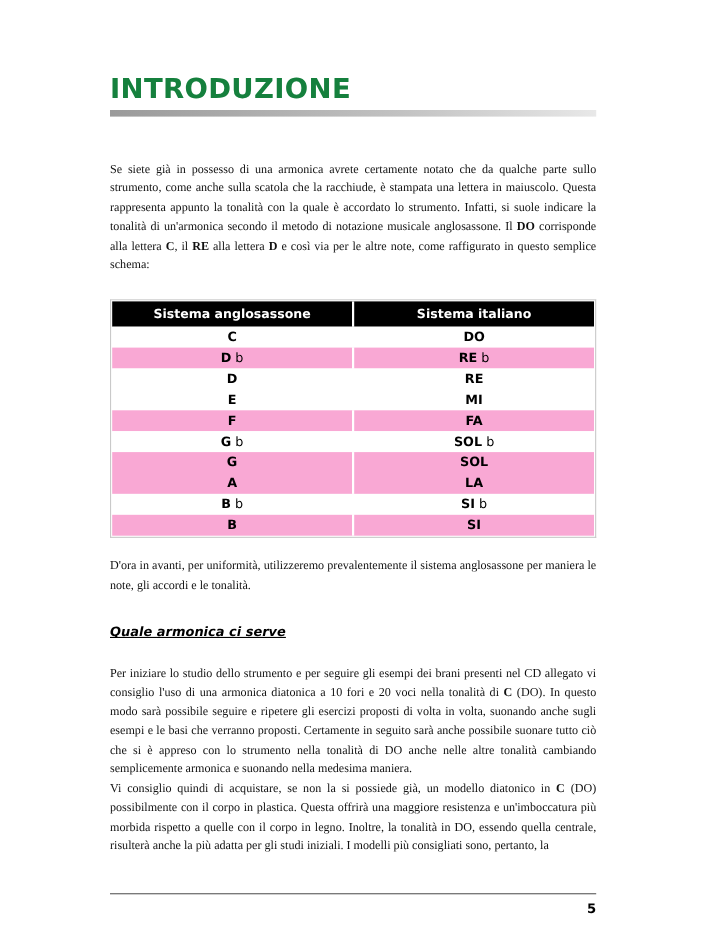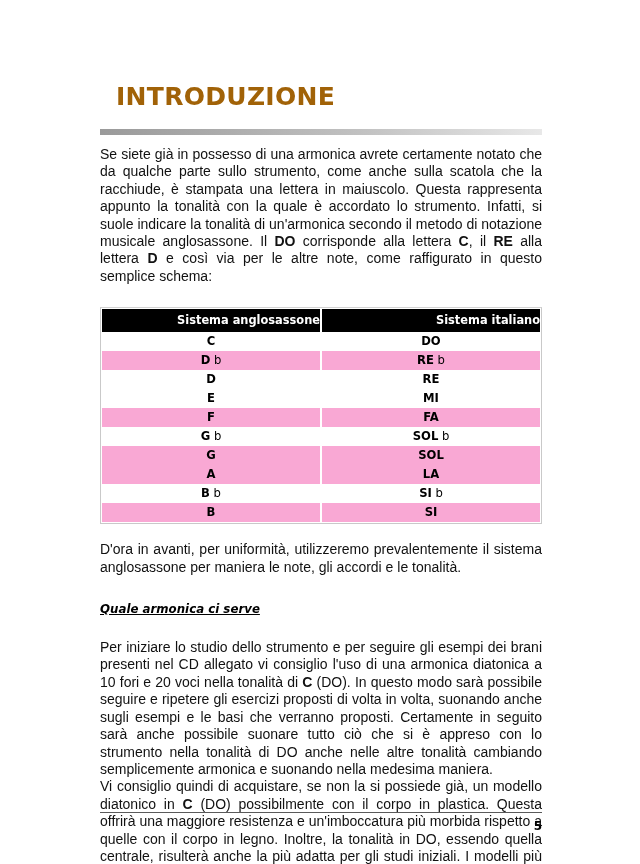--- a/index.html
+++ b/index.html
@@ -27,43 +27,43 @@
     position: absolute;
     left: 100px;
     top: 68px;
     width: 442px;
   }
   .page-title {
     font-family: "DejaVu Sans", sans-serif;
     font-size: 25px;
     font-weight: bold;
     letter-spacing: 0.3px;
-    color: #a16207;
+    color: #15803d;
     line-height: 1.05;
-    margin: 16px;
+    margin: 0;
     padding: 0 0 3px 0;
   }
   .title-rule {
     width: 442px;
     height: 6px;
     margin-top: 3px;
     background: linear-gradient(to right, #9a9a9a 0%, #a8a8a8 22%, #c2c2c2 60%, #dcdcdc 88%, #e8e8e8 100%);
   }
 
   
   .content {
     position: absolute;
     left: 100px;
     top: 146px;
     width: 442px;
   }
   p.para {
     margin: 0;
-    font-family: Liberation Sans, sans-serif;
-    font-size: 14px;
+    font-family: Liberation Serif, serif;
+    font-size: 11px;
     line-height: 17.4px;
     color: #111111;
     text-align: justify;
     text-justify: inter-word;
     -webkit-hyphens: none;
     hyphens: none;
   }
   p.para + p.para {
     margin-top: 0px;
   }
@@ -96,21 +96,21 @@
     border-collapse: collapse;
     width: 100%;
     table-layout: fixed;
   }
   table.note-table th {
     background: #000000;
     color: #ffffff;
     font-family: "DejaVu Sans", sans-serif;
     font-size: 11.4px;
     font-weight: bold;
-    text-align: right;
+    text-align: center;
     padding: 4px 0 5px 0;
     border: none;
   }
   table.note-table th.left-head {
     border-right: 2px solid #ffffff;
   }
   table.note-table td {
     font-family: "DejaVu Sans", sans-serif;
     font-size: 11.6px;
     text-align: center;

